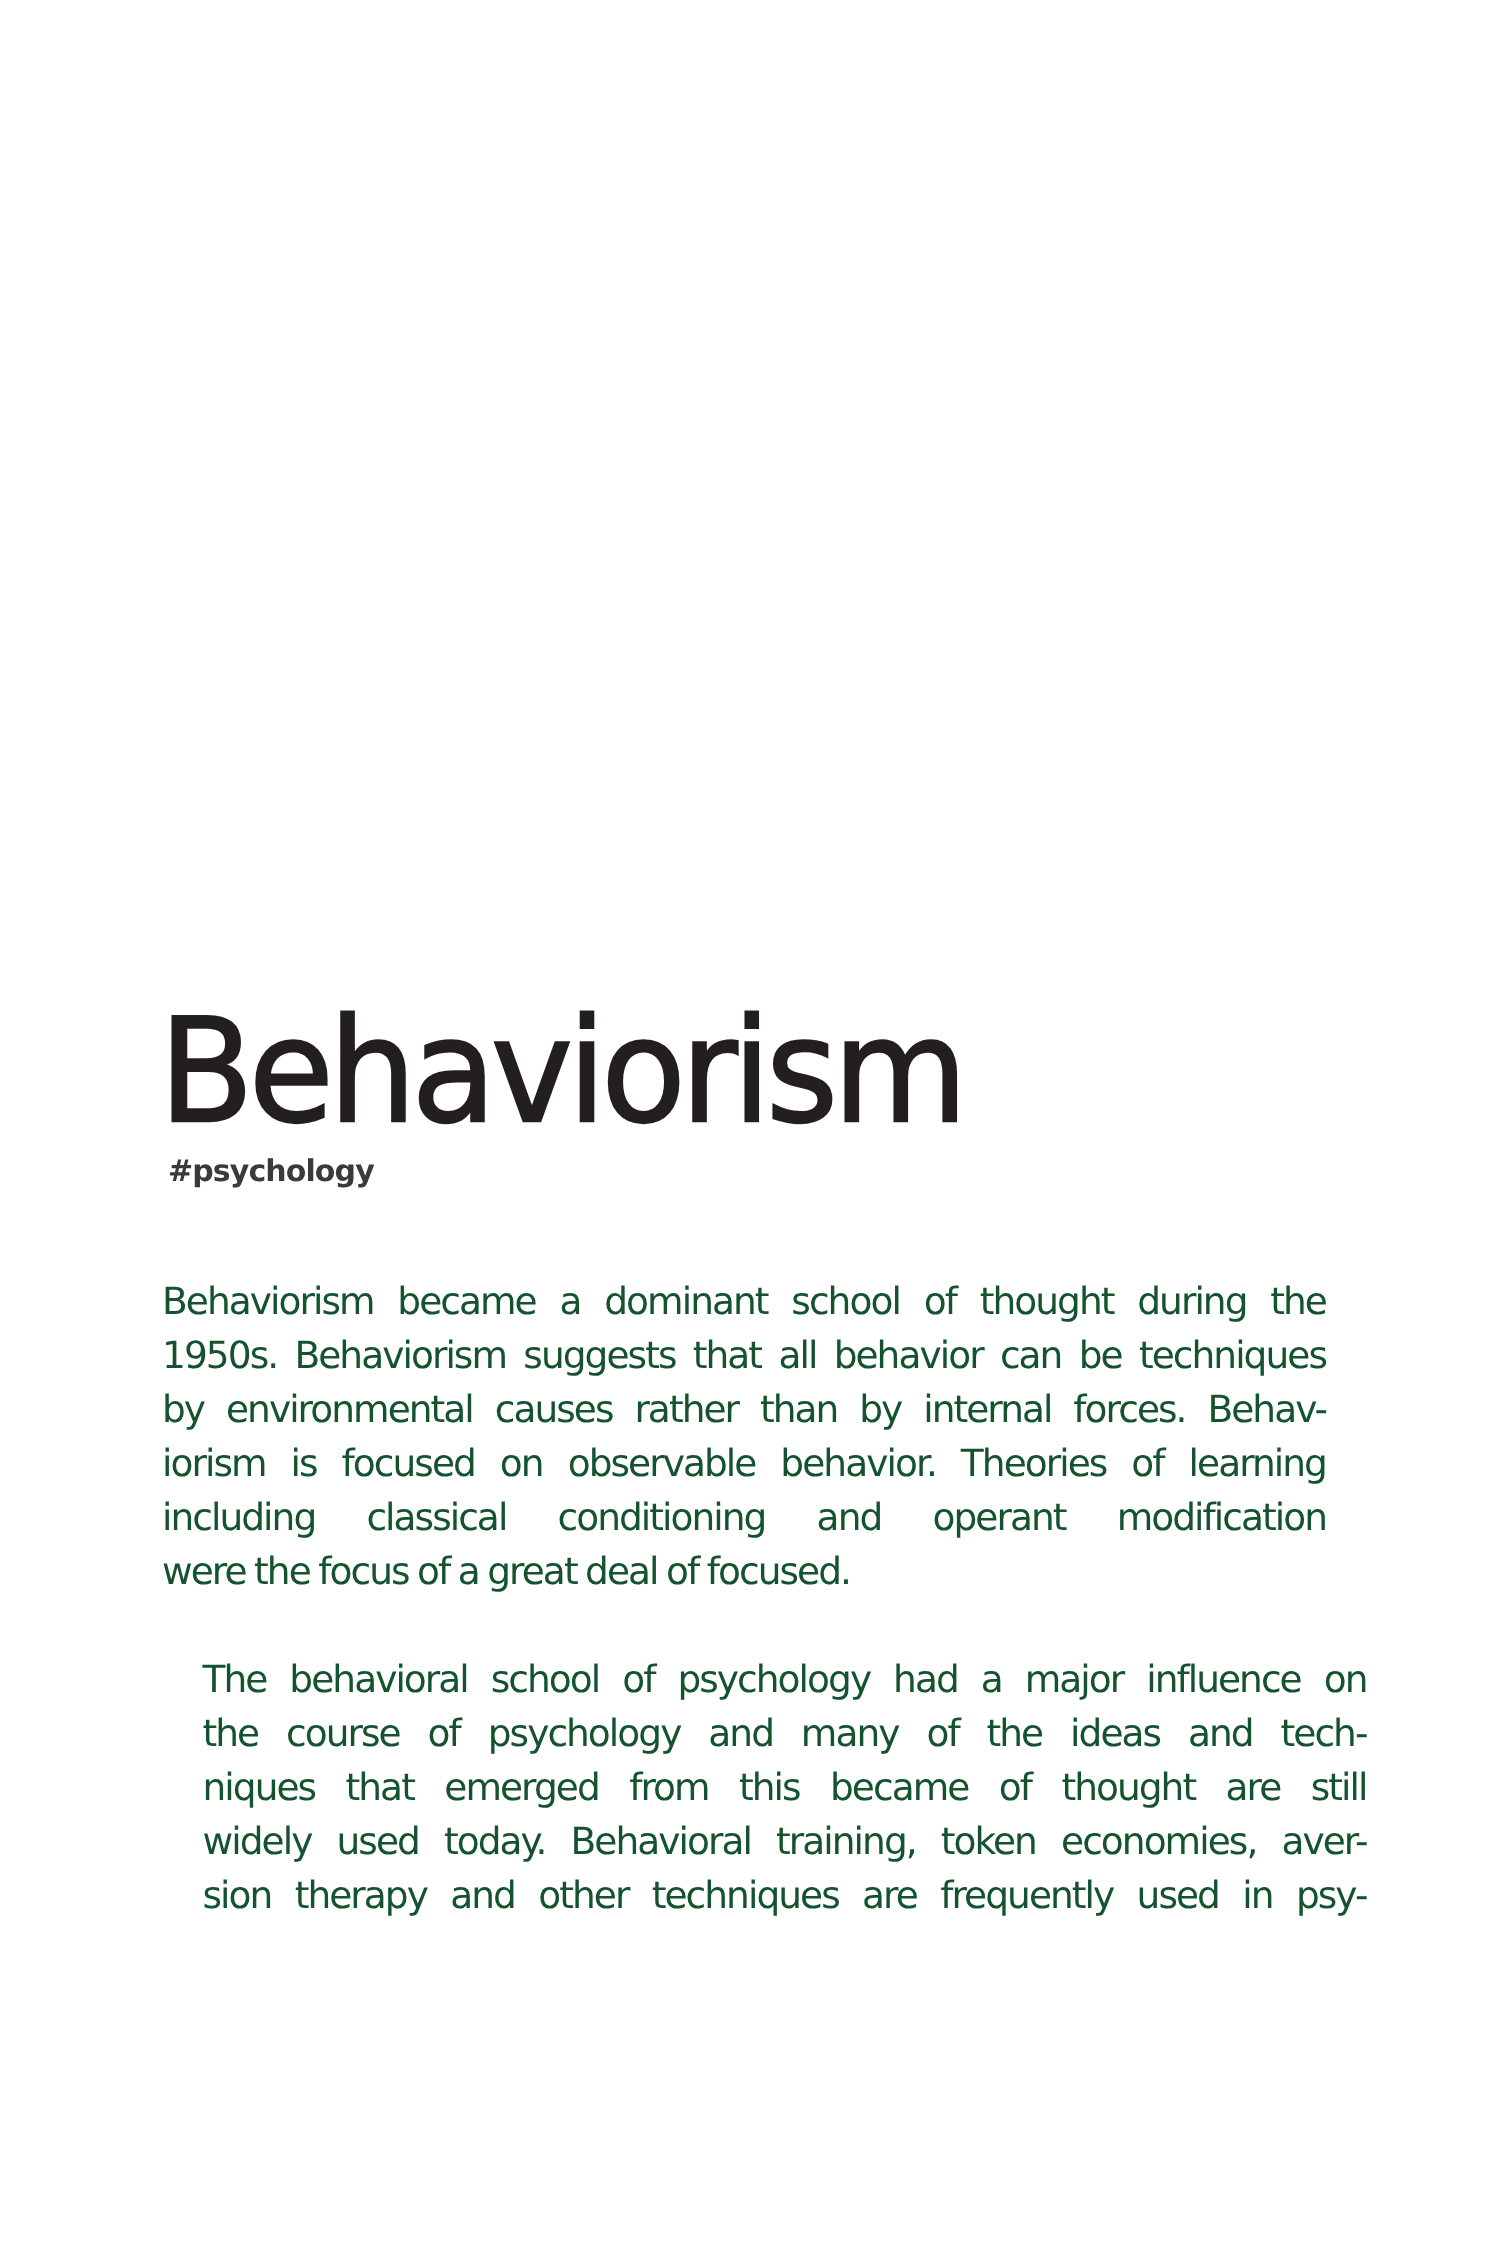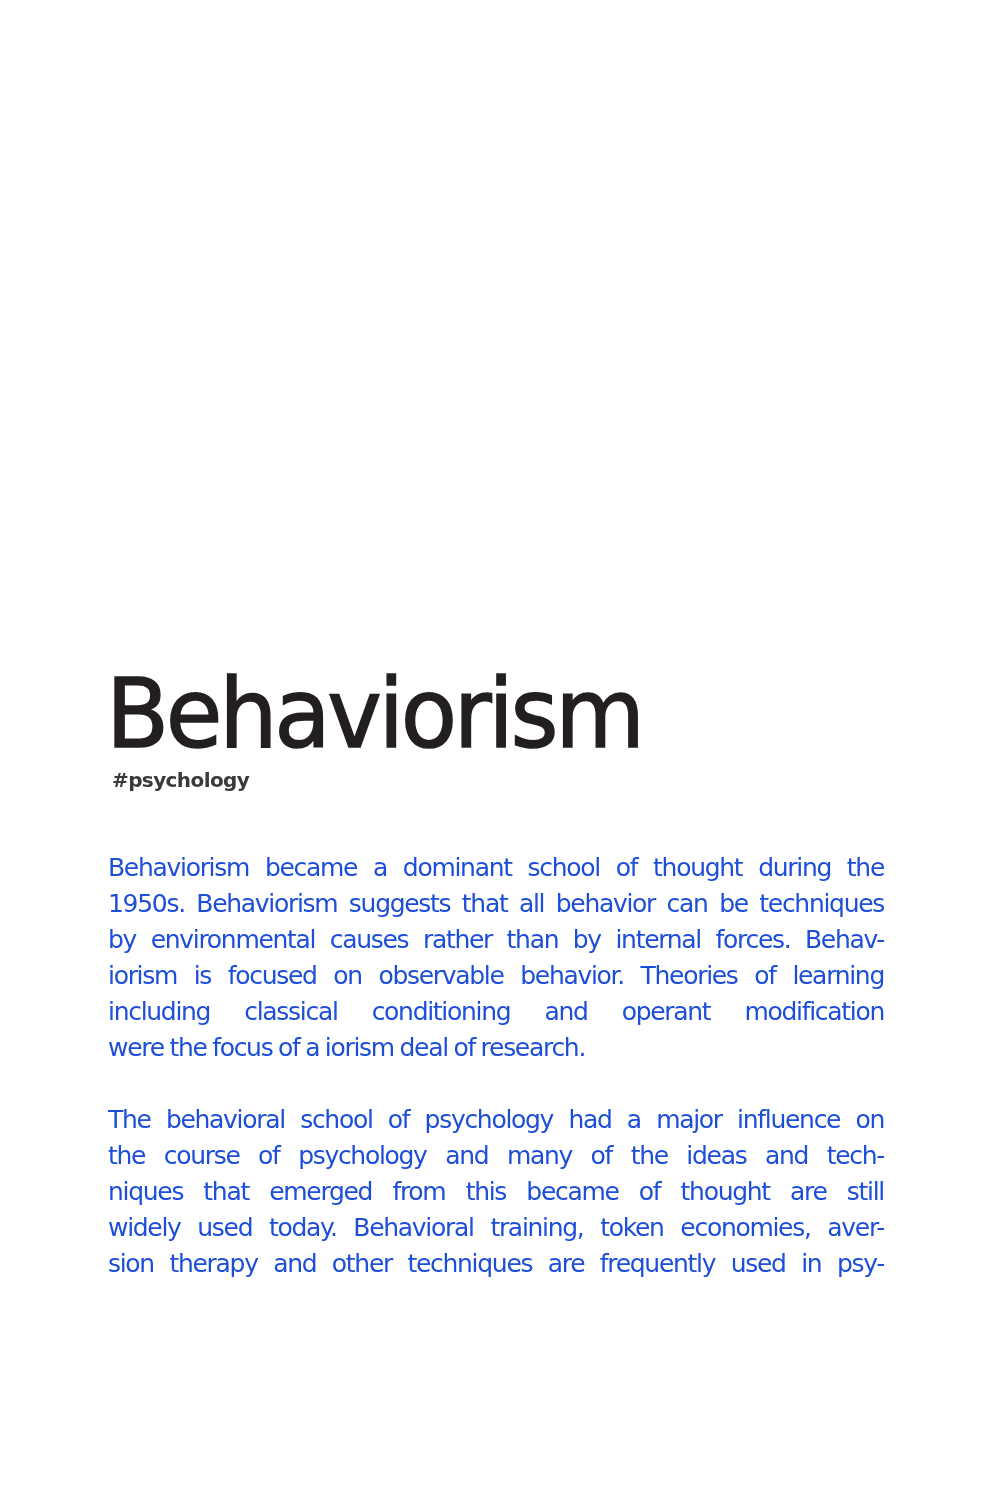--- a/index.html
+++ b/index.html
@@ -54,24 +54,24 @@
       text-align: right;
     }
     .para {
       position: absolute;
       left: 108px;
       width: 776px;
       margin: 0;
       font-family: "DejaVu Sans", sans-serif;
       font-size: 25px;
       line-height: 36px;
-      color: #1d4ed8;
+      color: #14532d;
     }
     .para-1 { top: 850px; }
-    .para-2 { top: 1102px; }
+    .para-2 { top: 1102px; margin-left: 27px; }
     .line {
       display: block;
       width: 776px;
       height: 36px;
       white-space: nowrap;
       overflow: visible;
       text-align: justify;
       text-align-last: justify;
       letter-spacing: -1.3px;
       word-spacing: -1px;
@@ -100,21 +100,21 @@
   <h1 class="title">Behaviorism</h1>
 
   <div class="tag">#psychology</div>
 
   <div class="para para-1">
     <span class="line"><span class="line-inner">Behaviorism became a dominant school of thought during the</span></span>
     <span class="line"><span class="line-inner">1950s. Behaviorism suggests that all behavior can be techniques</span></span>
     <span class="line"><span class="line-inner">by environmental causes rather than by internal forces. Behav-</span></span>
     <span class="line"><span class="line-inner">iorism is focused on observable behavior. Theories of learning</span></span>
     <span class="line"><span class="line-inner">including classical conditioning and operant modification</span></span>
-    <span class="line last"><span class="line-inner">were the focus of a iorism deal of research.</span></span>
+    <span class="line last"><span class="line-inner">were the focus of a great deal of focused.</span></span>
   </div>
 
   <div class="para para-2">
     <span class="line"><span class="line-inner">The behavioral school of psychology had a major influence on</span></span>
     <span class="line"><span class="line-inner">the course of psychology and many of the ideas and tech-</span></span>
     <span class="line"><span class="line-inner">niques that emerged from this became of thought are still</span></span>
     <span class="line"><span class="line-inner">widely used today. Behavioral training, token economies, aver-</span></span>
     <span class="line"><span class="line-inner">sion therapy and other techniques are frequently used in psy-</span></span>
   </div>
 

